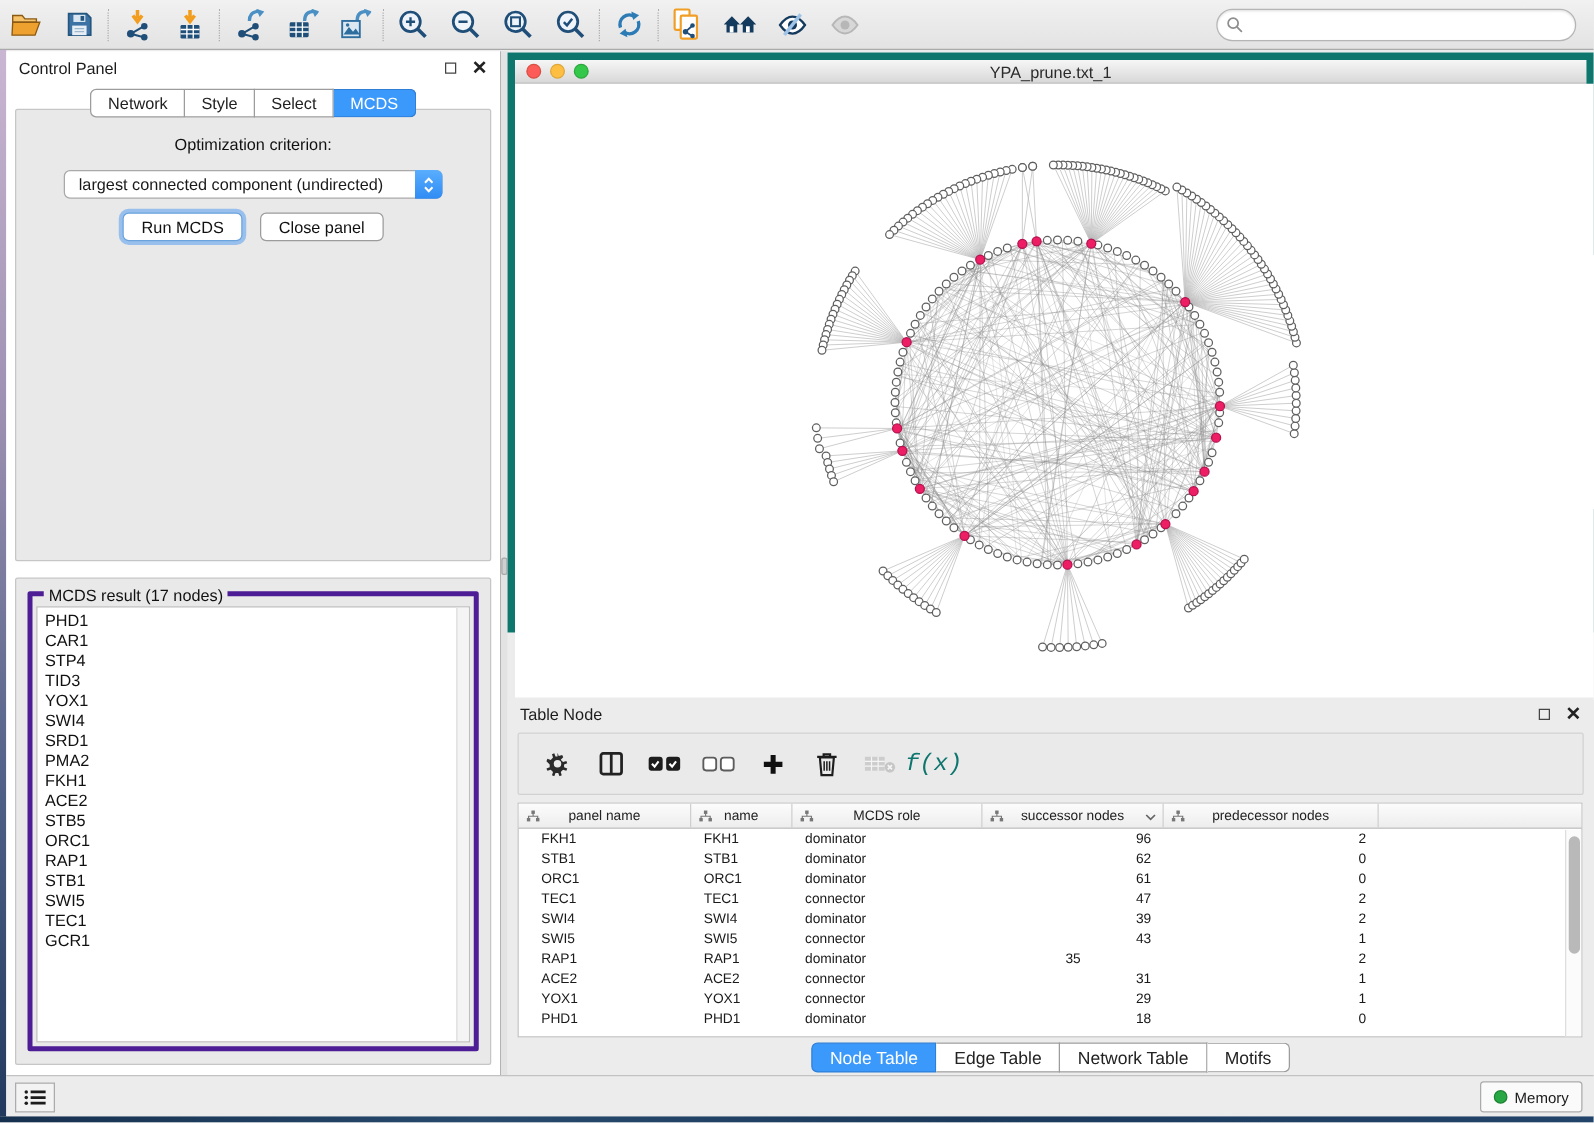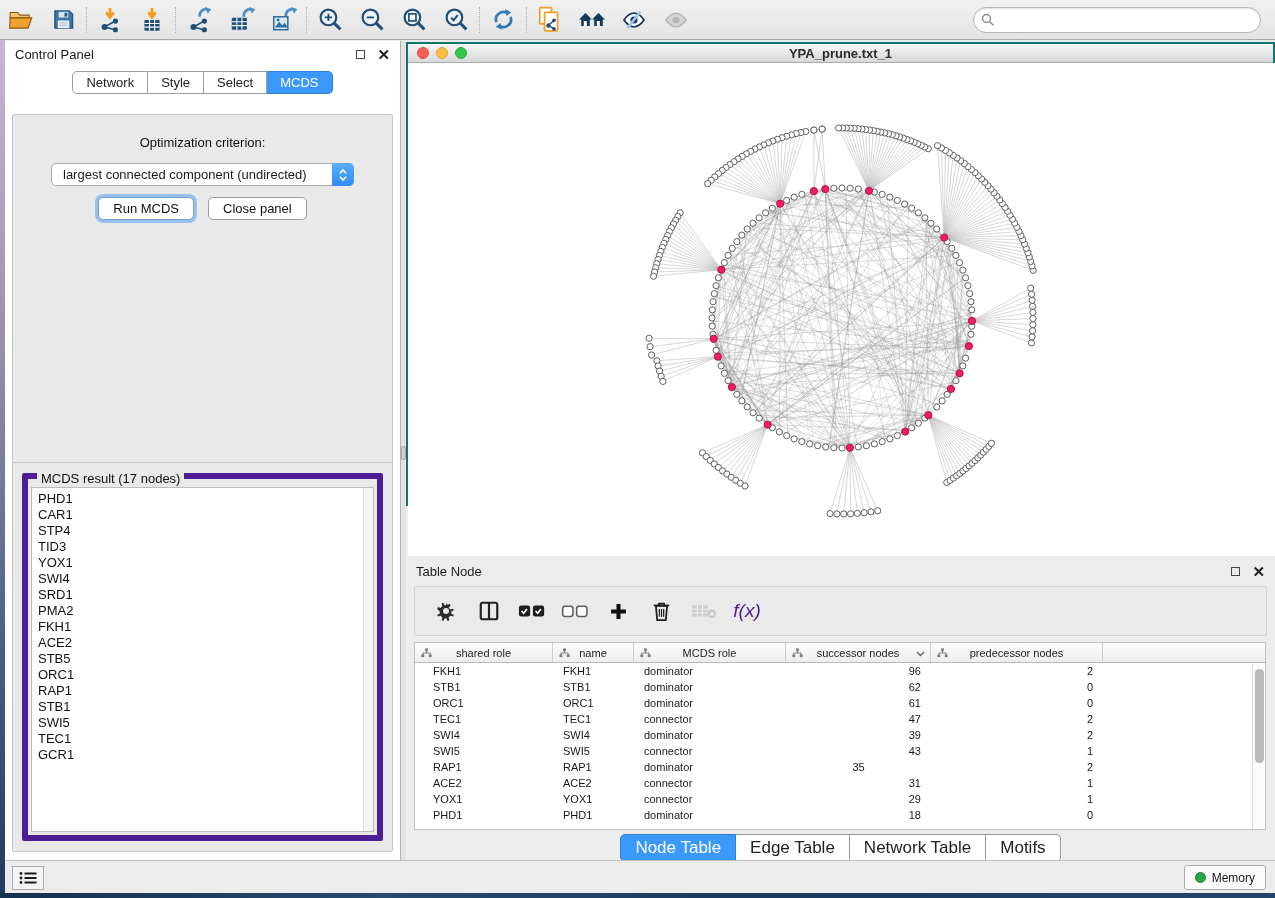--- a/index.html
+++ b/index.html
@@ -31,81 +31,81 @@
   .panel-head { height:26px; display:flex; align-items:center; padding:0 10px; font-size:13px; color:#1c1c1c; }
   .panel-head .spacer { flex:1; }
   .float-box { width:9px; height:9px; border:1.5px solid #444; margin-right:12px; cursor:pointer; }
   .close-x { font-size:15px; font-weight:bold; color:#222; line-height:1; cursor:pointer; }
   #cp-tabs { display:flex; justify-content:center; margin-top:4px; position:relative; z-index:2; }
   .seg { font-size:13px; padding:3px 13px; background:#fff; border:1px solid #9c9c9c; border-left:none; color:#222; cursor:pointer; }
   .seg:first-child { border-left:1px solid #9c9c9c; border-radius:5px 0 0 5px; }
   .seg:last-child { border-radius:0 5px 5px 0; }
   .seg.active { background:#3b99fc; border-color:#2f7fd6; color:#fff; }
   .cp-inner { position:absolute; left:7px; right:7px; background:#e9e9e9; border:1px solid #c6c6c6; border-radius:2px; }
-  #cp-top { top:73px; height:362px; }
+  #cp-top { top:46px; height:362px; }
   #cp-bottom { top:421px; height:390px; }
   #opt-label { text-align:center; margin-top:20px; font-size:13px; color:#111; }
   #dropdown { position:absolute; left:38px; right:38px; top:48px; height:23px; background:#fff;
     border:1px solid #a9a9a9; border-radius:5px; display:flex; align-items:center; cursor:pointer; }
   #dropdown-value { flex:1; font-size:13px; padding-left:11px; white-space:nowrap; overflow:hidden; }
   #dropdown-stepper { width:22px; height:23px; margin:-1px -1px -1px 0; background:linear-gradient(#5aaefe,#2f8cf4);
     border-radius:0 5px 5px 0; display:flex; flex-direction:column; align-items:center; justify-content:center; }
   #dropdown-stepper svg { display:block; }
   #cp-buttons { position:absolute; top:82px; left:0; right:0; display:flex; justify-content:center; gap:14px; }
   .mac-btn { font-size:13px; background:#fff; border:1px solid #9c9c9c; border-radius:5px;
     padding:2px 14px; height:23px; color:#111; cursor:pointer; font-family:"Liberation Sans",sans-serif; }
   .mac-btn.focused { box-shadow:0 0 0 3px rgba(100,165,240,.6); border-color:#6ba3dd; }
 
   
   #groupbox { position:absolute; left:9px; right:9px; top:10px; bottom:10px;
-    border:6px solid #4c1d95; border-radius:2px; }
+    border:4px solid #4c1d95; border-radius:2px; }
   #groupbox-legend { position:absolute; top:-8px; left:9px; background:#e9e9e9; padding:0 4px; font-size:13px; color:#111; }
   #mcds-list-wrap { position:absolute; left:3px; right:3px; top:8px; bottom:3px; background:#fff;
     border:1px solid #bdbdbd; overflow:hidden; }
   #mcds-result-list { list-style:none; padding:3px 0 0 6px; font-size:13px; line-height:16px; color:#111; }
   #mcds-scroll { position:absolute; right:0; top:0; bottom:0; width:10px; background:#f4f4f4; border-left:1px solid #ddd; }
 
   
   #v-splitter { position:absolute; left:401px; top:41px; width:5px; height:819px; background:#e3e3e3; }
   #v-knob { position:absolute; left:0; top:405px; width:5px; height:14px; background:#cfcfcf; border:1px solid #a8a8a8; border-radius:2px; }
 
   
   #network-window { position:absolute; left:406px; top:42px; width:869px; height:464px;
-    border:2px solid #0f766e; background:#fff;font-weight:bold; }
+    border:6px solid #0f766e; background:#fff; }
   #net-titlebar { height:19px; background:linear-gradient(#f6f6f6,#d8d8d8); border-bottom:1px solid #ababab;
     display:flex; align-items:center; position:relative; }
   .tl { width:12px; height:12px; border-radius:50%; margin-left:7px; cursor:pointer; }
   #tl-close { background:#fc5b57; border:1px solid #d94f44; margin-left:9px; }
   #tl-min { background:#fdbe41; border:1px solid #dea73b; }
   #tl-max { background:#34c84a; border:1px solid #2ca73e; }
   #net-title { position:absolute; left:0; right:0; text-align:center; font-size:13px; color:#2b2b2b; }
   #net-canvas { position:relative; width:867px; height:493px; background:#fff; cursor:default; }
 
   
   #table-panel { position:absolute; left:406px; top:558px; width:869px; height:300px; background:#ececec; }
   #tp-toolbar { position:absolute; left:8px; right:8px; top:28px; height:50px; background:#eaeaea;
     border:1px solid #d2d2d2; border-radius:2px; display:flex; align-items:center; padding-left:14px; gap:9px; }
   .tp-btn { width:34px; height:36px; display:flex; align-items:center; justify-content:center; }
-  #fx-label { font-family:Liberation Sans, sans-serif; font-style:italic; font-size:19px; color:#4c1d95; }
+  #fx-label { font-family:Liberation Mono, monospace; font-style:italic; font-size:19px; color:#0f766e; }
 
   #grid { position:absolute; left:8px; right:9px; top:84px; height:188px; background:#fff; border:1px solid #c2c2c2; }
   #grid-header { display:flex; height:20px; background:linear-gradient(#fcfcfc,#ededed); border-bottom:1px solid #b9b9b9; }
   .hcell { position:relative; border-right:1px solid #cfcfcf; display:flex; align-items:center; justify-content:center;
     font-size:11px; color:#222; flex:0 0 auto; cursor:pointer; }
   .hcell .tree-ic { position:absolute; left:6px; top:5px; }
   .hcell .sort-ic { position:absolute; right:5px; top:8px; }
   .hcell.filler { border-right:none; cursor:default; }
   .grow { display:flex; height:16px; }
   .gcell { font-size:11px; line-height:16px; padding:0 10px; white-space:nowrap; overflow:hidden; flex:0 0 auto; }
   .gcell.num { text-align:right; }
   #grid-scroll { position:absolute; right:0; top:21px; bottom:0; width:13px; background:#fbfbfb; border-left:1px solid #ddd; }
   #grid-thumb { position:absolute; left:2px; top:5px; width:9px; height:94px; background:#b9b9b9; border-radius:5px; }
 
   #tp-tabs { position:absolute; left:0; right:0; top:276px; display:flex; justify-content:center; }
-  #tp-tabs .seg { padding:3px 14px; font-size:17px; }
+  #tp-tabs .seg { padding:3px 14px; font-size:14px; }
 
   
   #status-bar { position:absolute; left:5px; top:860px; width:1270px; height:33px; background:#ececec;
     border-top:1px solid #c2c2c2; }
   #menu-list-button { position:absolute; left:7px; top:5px; width:32px; height:24px; background:#f3f3f3;
     border:1px solid #ababab; display:flex; align-items:center; justify-content:center; cursor:pointer; }
   #memory-button { position:absolute; right:9px; top:4px; height:25px; background:#fafafa; border:1px solid #ababab;
     border-radius:3px; display:flex; align-items:center; gap:6px; padding:0 10px; font-size:12px; cursor:pointer; }
   #memory-dot { width:11px; height:11px; border-radius:50%; background:#28a745; border:1px solid #1d8435; }
 </style>
@@ -1133,21 +1133,21 @@
 
   <div id="grid">
     <div id="grid-header">
         <div class="hcell" style="width: 138px;">
           <svg class="tree-ic" width="11" height="10" viewBox="0 0 12 10">
             <rect x="4.5" y="0" width="3" height="3" fill="#777"></rect>
             <rect x="0.5" y="6.5" width="3" height="3" fill="#777"></rect>
             <rect x="8.5" y="6.5" width="3" height="3" fill="#777"></rect>
             <path d="M6 3v2M2 6.5V5h8v1.5" fill="none" stroke="#777" stroke-width="1"></path>
           </svg>
-          <span>shared role</span>
+          <span>panel name</span>
         </div>
         <div class="hcell" style="width: 81px;">
           <svg class="tree-ic" width="11" height="10" viewBox="0 0 12 10">
             <rect x="4.5" y="0" width="3" height="3" fill="#777"></rect>
             <rect x="0.5" y="6.5" width="3" height="3" fill="#777"></rect>
             <rect x="8.5" y="6.5" width="3" height="3" fill="#777"></rect>
             <path d="M6 3v2M2 6.5V5h8v1.5" fill="none" stroke="#777" stroke-width="1"></path>
           </svg>
           <span>name</span>
         </div>

